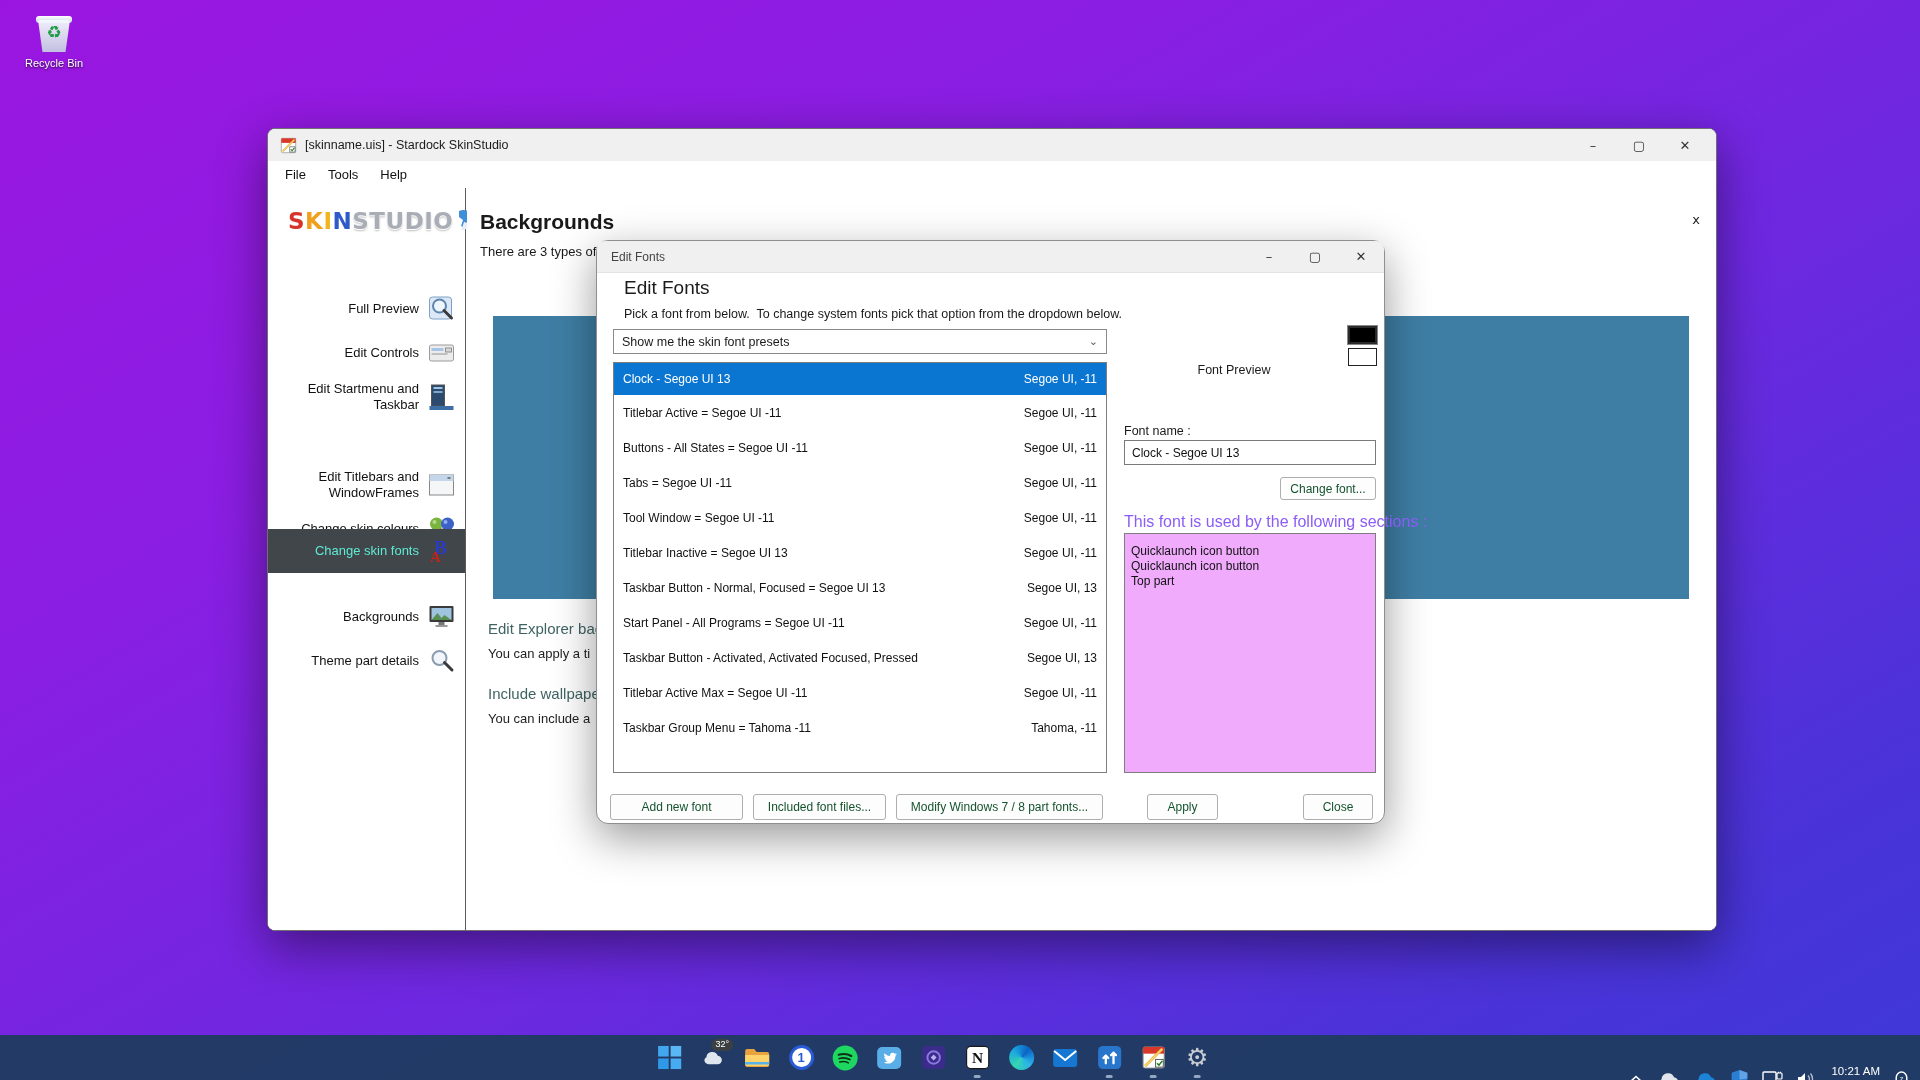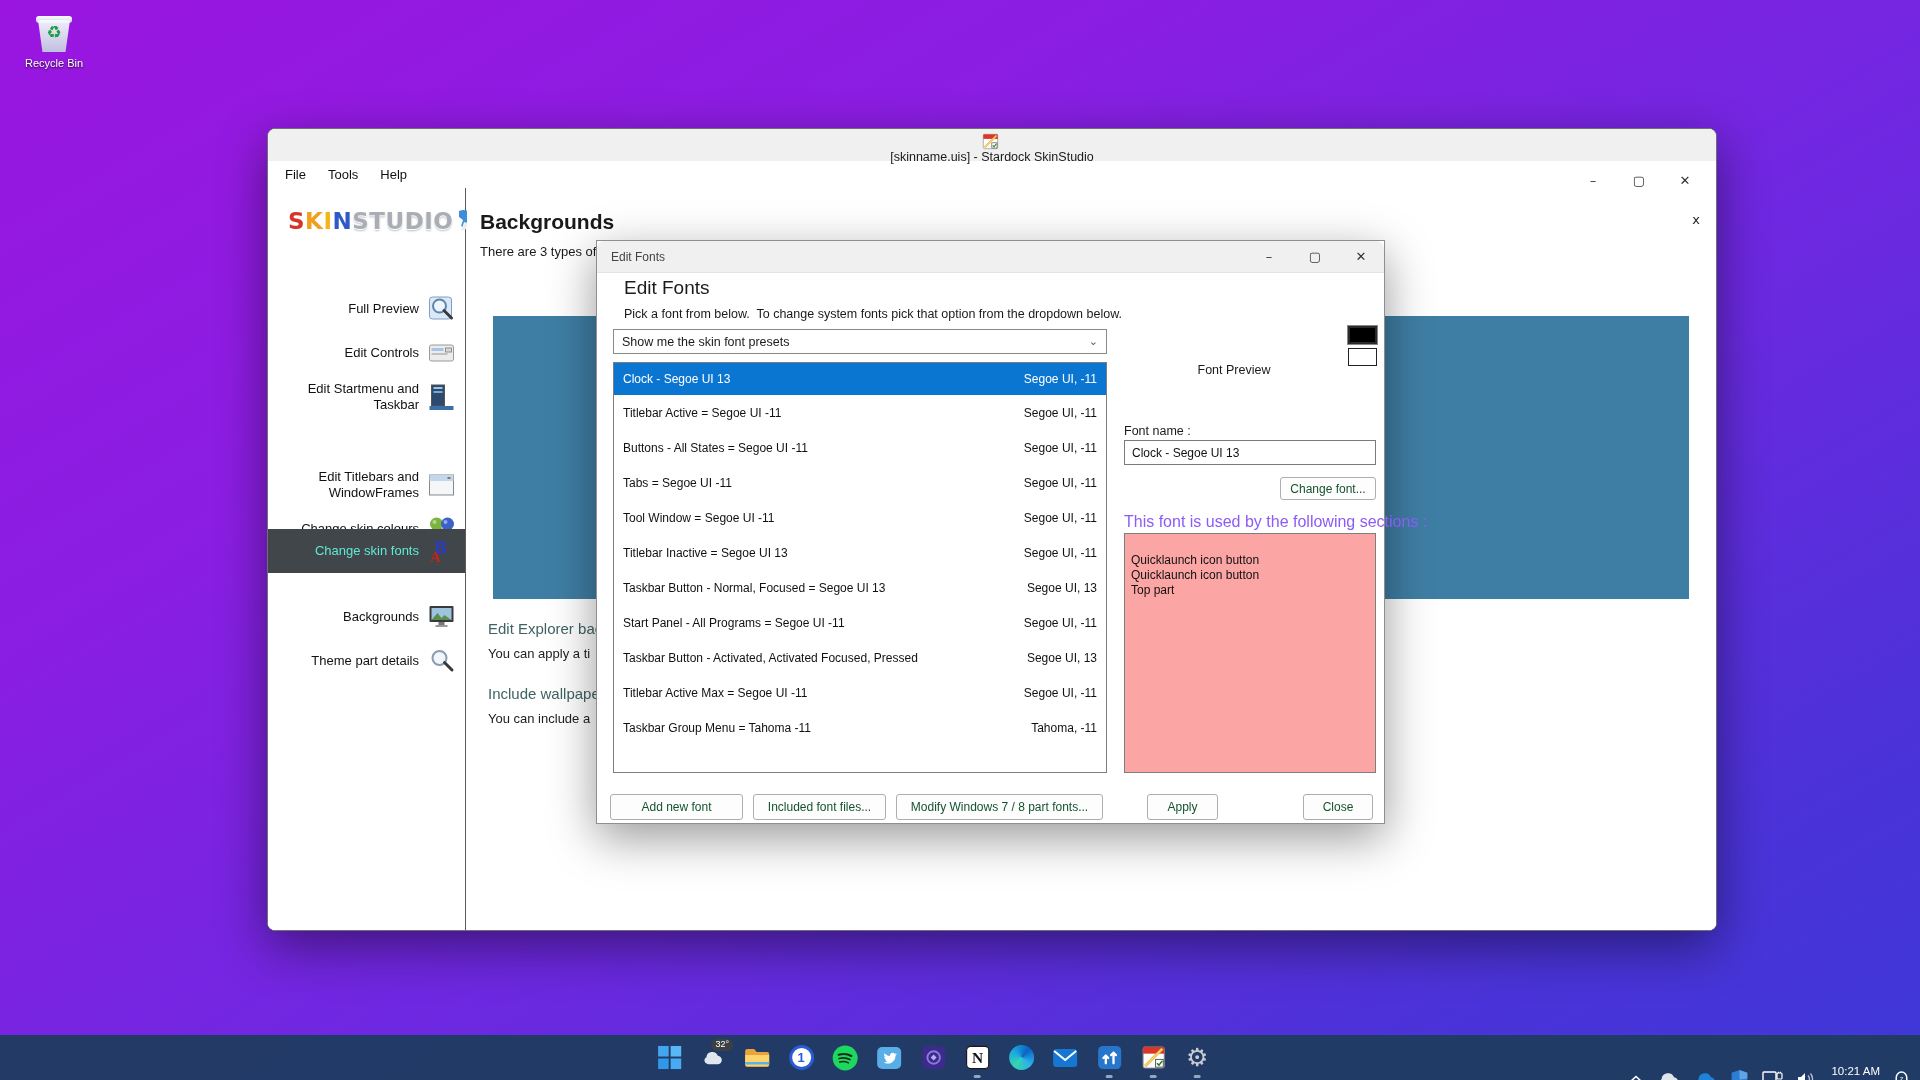--- a/index.html
+++ b/index.html
@@ -17,21 +17,21 @@
     clip-path:polygon(0 0,100% 0,86% 100%,14% 100%); border-radius:2px; }
   .bin-lid { position:absolute; left:2px; top:4px; width:36px; height:7px;
     background:linear-gradient(180deg,#ffffff,#c8d4e2); border-radius:3px; }
   .bin-sym { position:absolute; left:0; right:0; top:12px; font-size:17px; color:#1f9d44; line-height:1; }
   .desktop-icon .label { margin-top:3px; font-size:11px; color:#fff; text-shadow:0 1px 2px rgba(0,0,0,.8); }
 
   
   .window { position:absolute; left:267px; top:128px; width:1450px; height:803px;
     background:#fff; border:1px solid #707070; border-radius:8px;
     box-shadow:0 16px 50px rgba(0,0,0,.45); overflow:hidden; }
-  .titlebar { height:32px; background:#f0f0f0; display:flex; align-items:center; padding:4px 8px;flex-direction:column; }
+  .titlebar { height:32px; background:#f0f0f0; display:flex; align-items:center; padding:12px 8px; }
   .app-ico { width:17px; height:17px; margin:0 8px 0 4px; flex:0 0 auto; }
   .titlebar .title { font-size:12.5px; color:#1a1a1a; }
   .win-btns { margin-left:auto; display:flex; }
   .win-btn { width:46px; height:32px; display:flex; align-items:center; justify-content:center;
     font-size:13px; color:#333; font-family:"DejaVu Sans", sans-serif; }
   .menubar { height:27px; background:#fff; display:flex; align-items:center; gap:4px; padding:0 8px; }
   .menu-item { font-size:13px; padding:3px 9px; color:#111; }
 
   .win-body { position:relative; height:calc(100% - 59px); background:#fff; }
   .sidebar { position:absolute; left:0; top:0; width:198px; height:100%; background:#fff;
@@ -52,21 +52,21 @@
   .content-close { position:absolute; right:16px; top:24px; font-size:13px; color:#222;
     font-family:"DejaVu Sans", sans-serif; }
   .page-title { position:absolute; left:13px; top:22px; font-size:21px; font-weight:600; color:#1a1a1a; }
   .page-sub { position:absolute; left:13px; top:56px; font-size:13px; color:#1a1a1a; white-space:pre; }
   .preview-rect { position:absolute; left:26px; top:128px; width:1196px; height:283px; background:#3f7ea4; }
   .sect-h { position:absolute; left:21px; font-size:15px; color:#3f6363; }
   .sect-b { position:absolute; left:21px; font-size:13px; color:#222; }
 
   
   .dialog { position:absolute; left:596px; top:240px; width:789px; height:584px;
-    background:#fff; border:1px solid #8f8f8f; border-radius:0;
+    background:#fff; border:1px solid #8f8f8f; border-radius:12px;
     box-shadow:0 14px 44px rgba(0,0,0,.4); z-index:5; }
   .dlg-titlebar { height:32px; background:#f0f0f0; border-radius:8px 8px 0 0; display:flex;
     align-items:center; padding:0 0 0 14px; border-bottom:1px solid #e3e3e3; }
   .dlg-titlebar .t { font-size:12px; color:#444; }
   .dlg-h1 { position:absolute; left:27px; top:36px; font-size:19px; color:#1b1b1b; }
   .dlg-desc { position:absolute; left:27px; top:66px; font-size:12.5px; color:#1a1a1a; white-space:pre; }
   .preset-select { position:absolute; left:16px; top:88px; width:494px; height:25px; background:#fff;
     border:1px solid #8a8a8a; display:flex; align-items:center; padding:0 8px; font-size:12.5px; }
   .preset-select .chev { margin-left:auto; color:#5a5a5a; font-size:11px; font-family:"DejaVu Sans", sans-serif; }
   .font-list { position:absolute; left:16px; top:121px; width:494px; height:411px; background:#fff;
@@ -81,22 +81,22 @@
     background:#fff; border:1px solid #222; }
   .fp-label { position:absolute; left:637px; top:122px; transform:translateX(-50%);
     font-size:12.5px; color:#1a1a1a; white-space:nowrap; }
   .fn-label { position:absolute; left:527px; top:183px; font-size:12.5px; color:#1a1a1a; }
   .fn-input { position:absolute; left:527px; top:199px; width:252px; height:25px; background:#fff;
     border:1px solid #7a7a7a; font-size:12px; padding:0 7px; display:flex; align-items:center; color:#111; }
   .btn { background:#fdfdfd; border:1px solid #aeaeae; border-radius:3px; font-size:12px;
     color:#14532d; display:flex; align-items:center; justify-content:center; }
   .chg-btn { position:absolute; left:683px; top:236px; width:96px; height:23px; }
   .sections-label { position:absolute; left:527px; top:272px; font-size:16px; color:#8b5cf6; white-space:nowrap; }
-  .sections-box { position:absolute; left:527px; top:292px; width:252px; height:240px; background:#fca5a5;
-    border:1px solid #7e7e7e; padding:19px 6px; }
+  .sections-box { position:absolute; left:527px; top:292px; width:252px; height:240px; background:#f0abfc;
+    border:1px solid #7e7e7e; padding:10px 6px; }
   .sections-box .sitem { font-size:12px; line-height:15px; color:#111; }
   .dlg-btnrow .btn { position:absolute; top:553px; height:26px; }
   .b-add{left:13px;width:133px;} .b-inc{left:156px;width:133px;text-align:center;} .b-mod{left:299px;width:207px;}
   .b-apply{left:518px;width:71px;margin-left:32px;} .b-close{left:706px;width:70px;}
 
   
   .taskbar { position:absolute; left:0; bottom:0; width:1920px; height:45px; background:#1e3b5fF0;
     display:flex; align-items:center; z-index:9; }
   .tb-center { position:absolute; left:50%; top:0; transform:translateX(3%); height:45px;
     display:flex; align-items:center; margin-left:-330px; }

